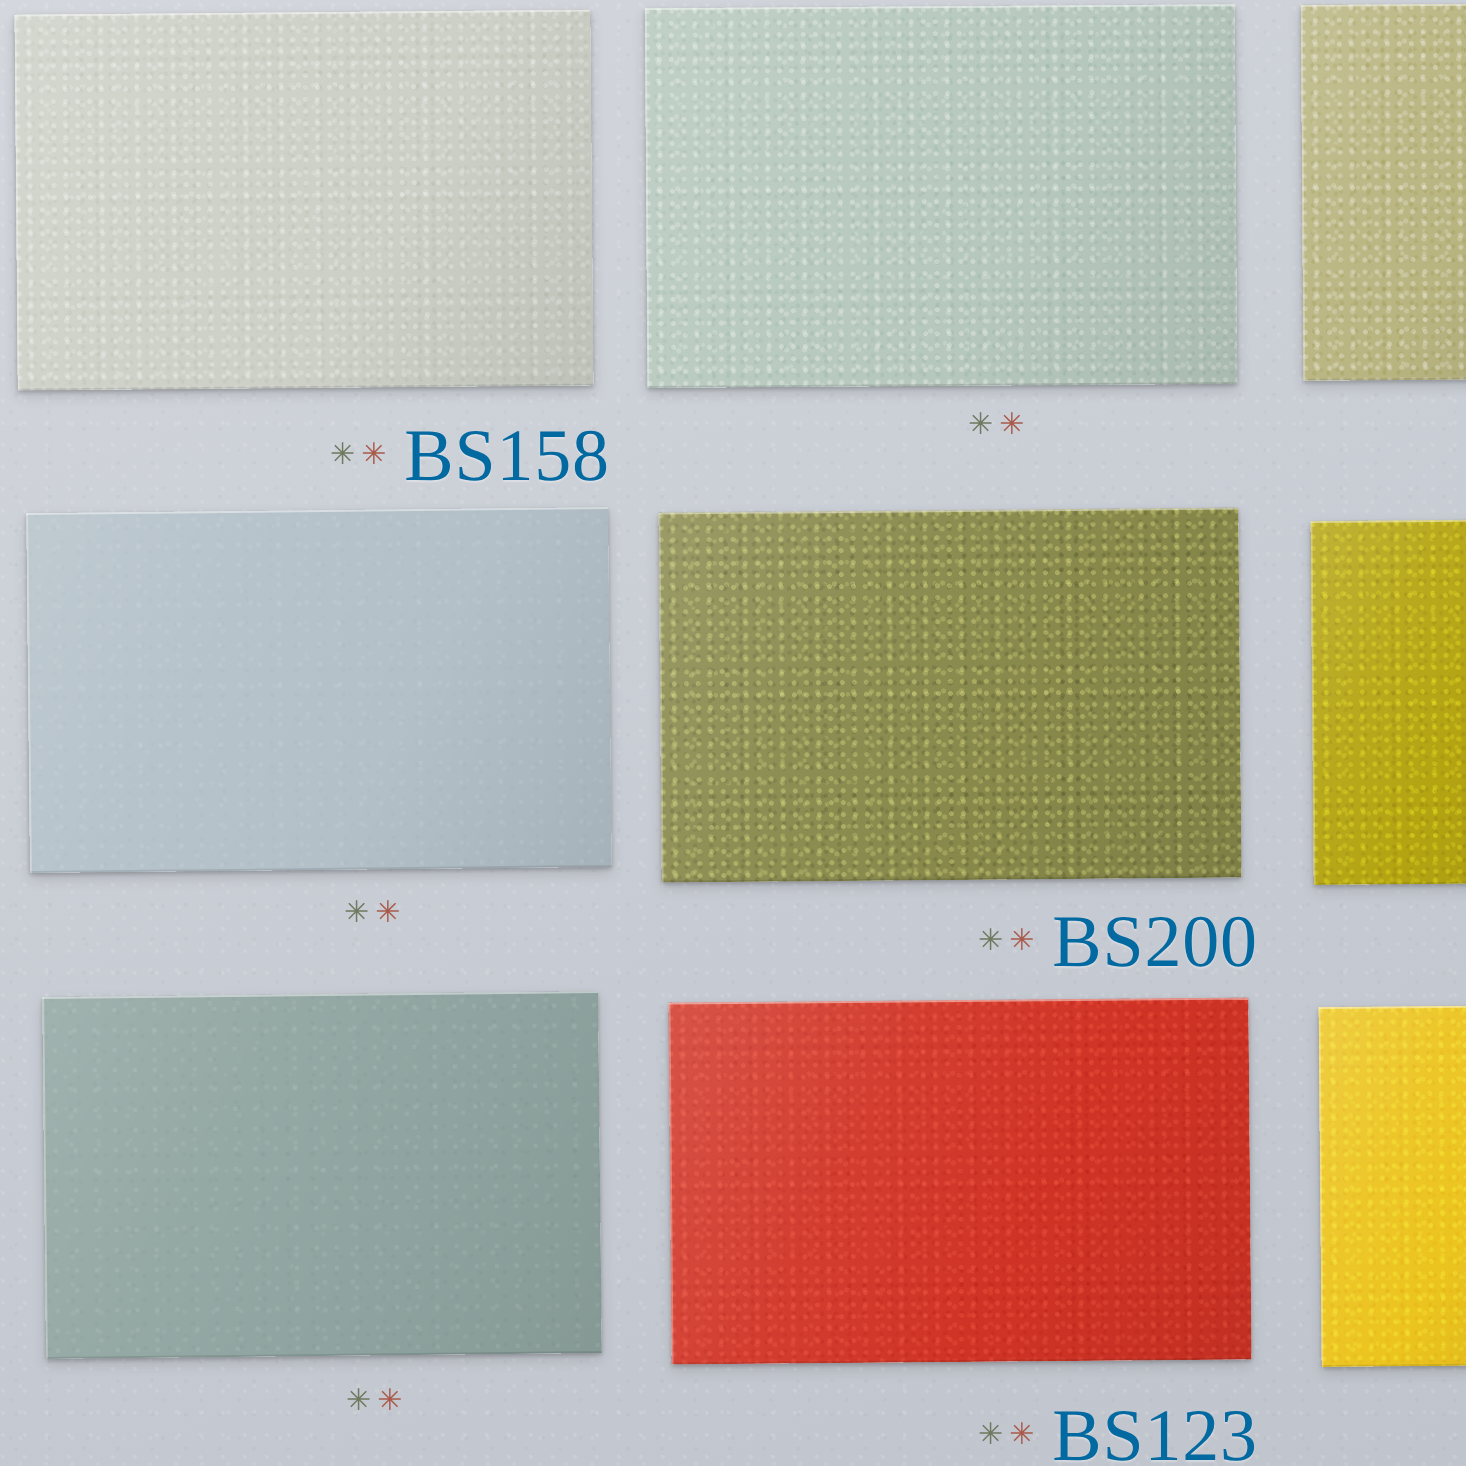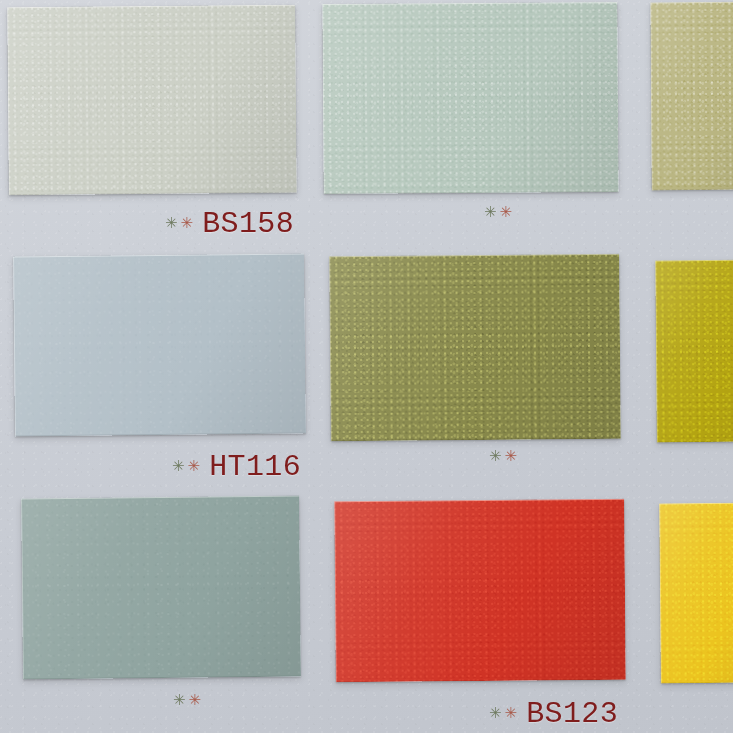--- a/index.html
+++ b/index.html
@@ -105,24 +105,24 @@
     gap: 3px;
     align-items: center;
     transform: translateY(-1px);
   }
   .star {
     font-size: 15px;
     line-height: 1;
     font-family: "DejaVu Sans", sans-serif;
   }
   .label-text {
-    font-size: 30px;
+    font-size: 37px;
     letter-spacing: .4px;
-    color: #7f1d1d;
-    font-family: Liberation Mono, monospace;
+    color: #0369a1;
+    font-family: Liberation Serif, serif;
     text-shadow: 0 1px 1px rgba(255,255,255,.35);
   }
 </style>
 </head>
 <body>
 
 <div id="card">
 
   <div class="board"></div>
   <div class="board-grain"></div>
@@ -182,28 +182,28 @@
     <div class="tex"></div>
     <div class="sheen"></div>
     <div class="lip"></div>
   </div>
 
   <div class="label" style="left:172px; top:450px;">
     <span class="stars">
       <span class="star" style="color: rgb(110, 122, 95);">✳</span>
       <span class="star" style="color: rgb(169, 90, 74);">✳</span>
     </span>
-    <span class="label-text">HT116</span>
   </div>
 
   <div class="label" style="left:489px; top:450px;">
     <span class="stars">
       <span class="star" style="color: rgb(110, 122, 95);">✳</span>
       <span class="star" style="color: rgb(169, 90, 74);">✳</span>
     </span>
+    <span class="label-text">BS200</span>
   </div>
 
   <div class="swatch smooth" style="left:22px; top:497px; width:278px; height:181px; transform:rotate(-0.6deg);">
     <div class="fill" style="position: absolute; inset: 0px; background: rgb(143, 164, 160);"></div>
     <div class="tex"></div>
     <div class="sheen"></div>
     <div class="lip"></div>
   </div>
 
   <div class="swatch" style="left:335px; top:500px; width:290px; height:181px; transform:rotate(-0.5deg);">

